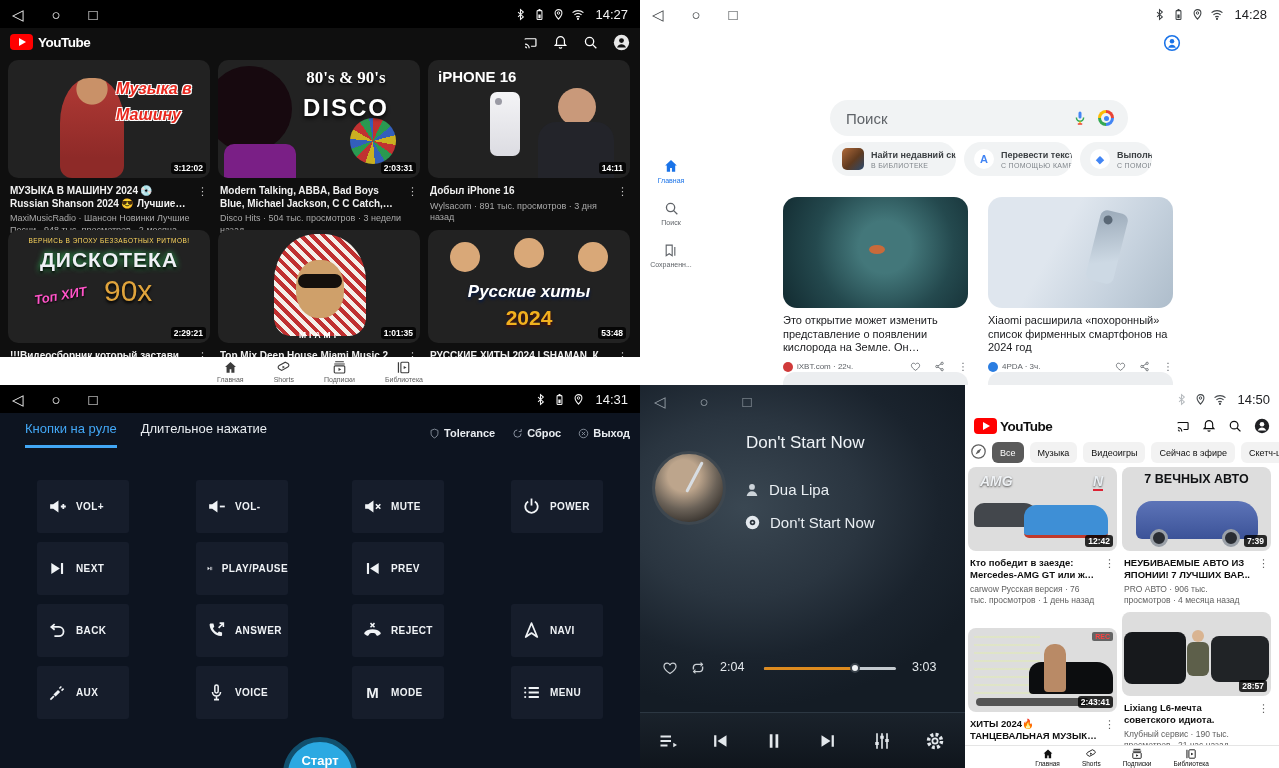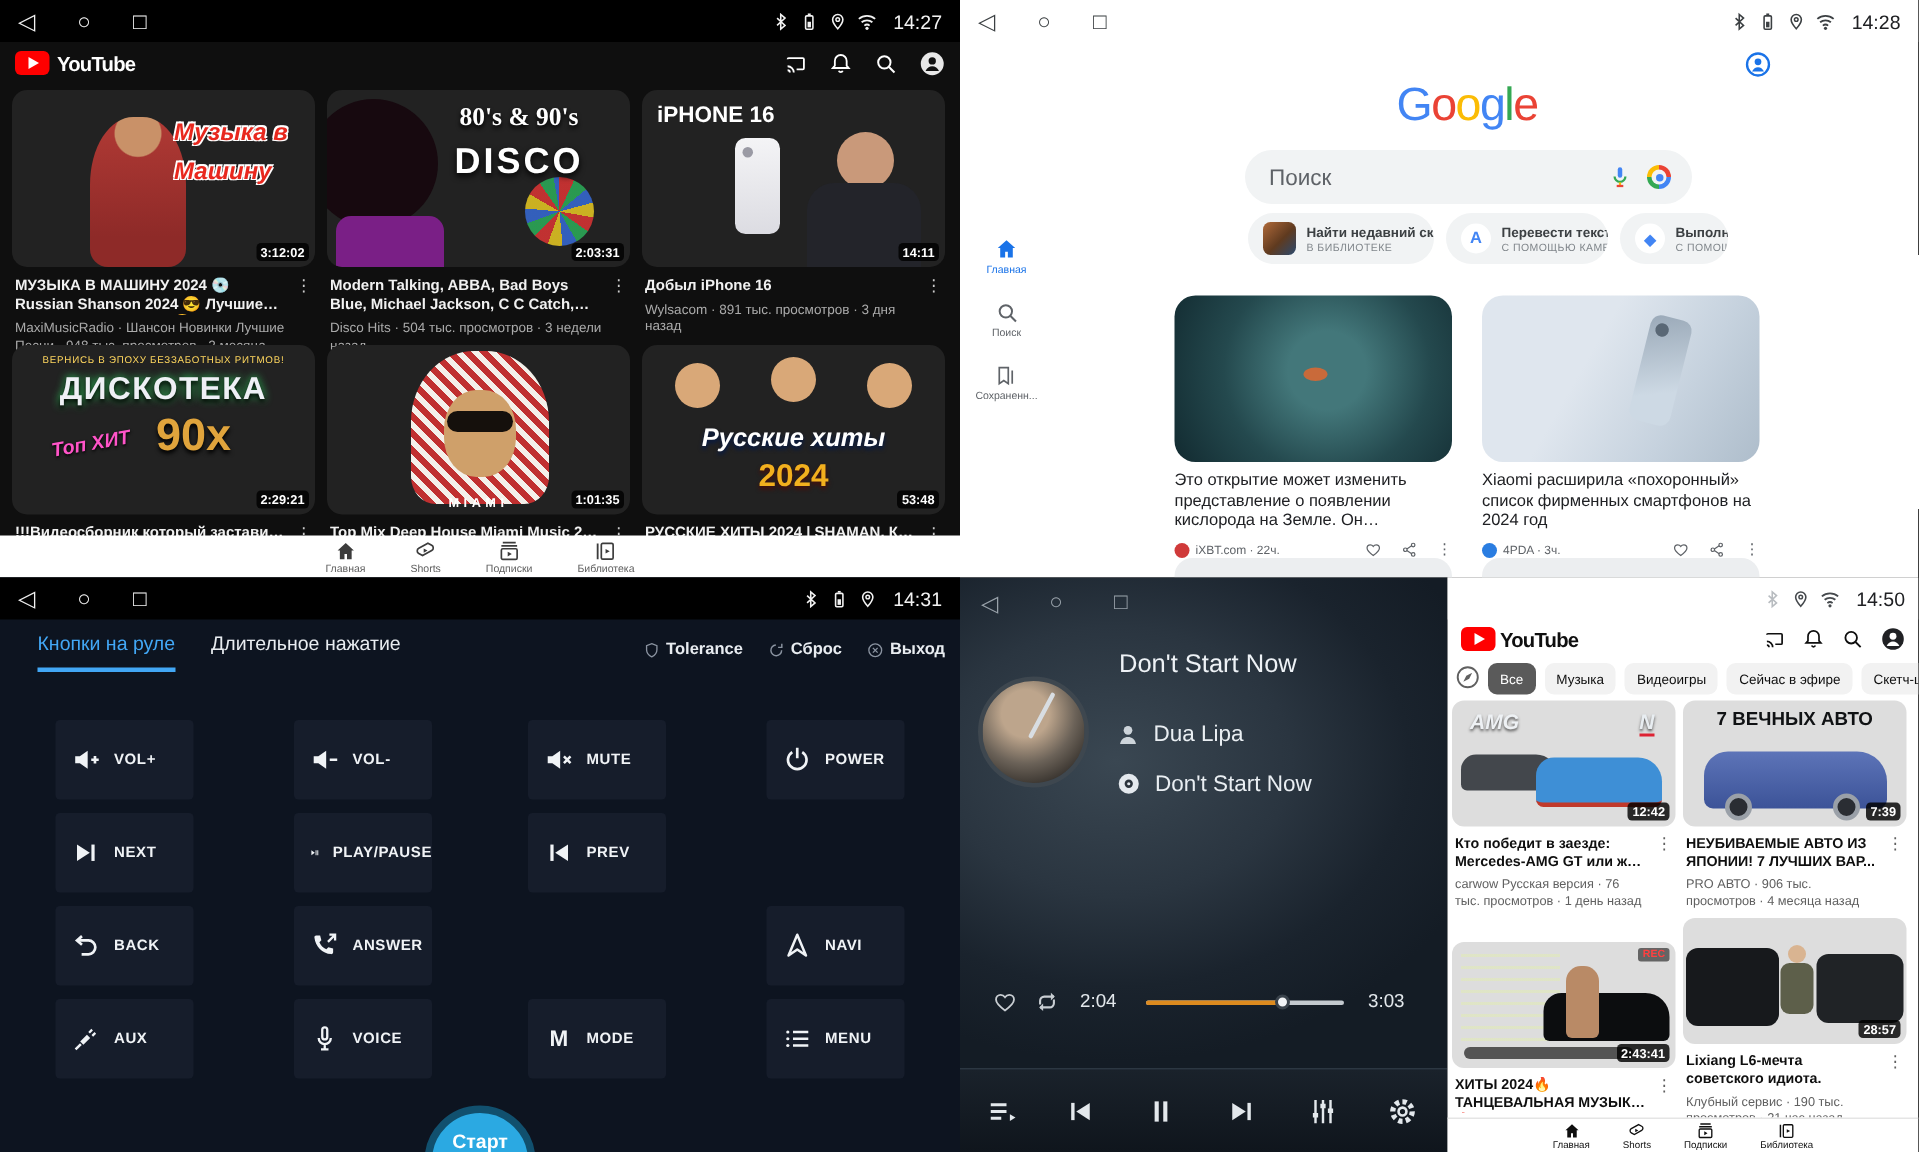--- a/index.html
+++ b/index.html
@@ -57,21 +57,21 @@
   .t12 .a2{position:absolute;left:58px;top:34px;width:140px;text-align:center;color:#fff;font-weight:800;font-size:24px;letter-spacing:2px;text-shadow:0 2px 4px #000;}
   .t13{background:linear-gradient(120deg,#47243f 0%,#2a1228 55%,#1c0c1a 100%);}
   .t13 .a1{position:absolute;left:10px;top:8px;color:#fff;font-weight:800;font-size:15px;}
   .t13 .phone{position:absolute;left:62px;top:32px;width:30px;height:64px;background:linear-gradient(#f4f4f6,#dcdce2);border-radius:7px;}
   .t13 .phone::after{content:"";position:absolute;left:5px;top:6px;width:7px;height:7px;border-radius:50%;background:#9a9aa4;}
   .t13 .head{position:absolute;right:34px;top:28px;width:38px;height:38px;border-radius:50%;background:#c9997a;}
   .t13 .body{position:absolute;right:16px;top:62px;width:76px;height:56px;border-radius:18px 18px 0 0;background:#23242a;}
   .t21{background:radial-gradient(circle at 50% 125%,#2f5d23 0 32%,rgba(0,0,0,0) 33%),linear-gradient(#16260f,#0a120a);}
   .t21 .a0{position:absolute;left:0;top:7px;width:100%;text-align:center;color:#ffd75e;font-size:6.5px;letter-spacing:.5px;}
   .t21 .a1{position:absolute;left:0;top:18px;width:100%;text-align:center;color:#eef0f5;font-weight:800;font-size:21px;letter-spacing:1px;text-shadow:0 2px 3px #000,0 0 6px #3d6;}
-  .t21 .a2{position:absolute;left:96px;top:44px;color:#e0a43c;font-weight:700;font-size:30px;text-shadow:0 2px 3px #000;}
+  .t21 .a2{position:absolute;left:96px;top:44px;color:#e0a43c;font-weight:400;font-size:30px;text-shadow:0 2px 3px #000;}
   .t21 .a3{position:absolute;left:26px;top:58px;color:#ff54c8;font-weight:800;font-style:italic;font-size:13px;transform:rotate(-10deg);text-shadow:0 1px 2px #000;}
   .t22{background:linear-gradient(160deg,#f0c077 0%,#dc9a4e 48%,#b36a2e 100%);}
   .t22 .kef{position:absolute;left:56px;top:4px;width:92px;height:102px;border-radius:46% 46% 18% 18%;
             background:repeating-linear-gradient(45deg,#c03030 0 4px,#f4f0ea 4px 8px);}
   .t22 .face{position:absolute;left:78px;top:30px;width:48px;height:58px;border-radius:45%;background:#cfa06a;}
   .t22 .glass{position:absolute;left:80px;top:44px;width:44px;height:14px;border-radius:7px;background:#15100c;}
   .t22 .a1{position:absolute;left:0;bottom:3px;width:100%;text-align:center;color:#fff;font-size:8.5px;letter-spacing:3px;font-weight:600;}
   .t23{background:linear-gradient(#a8281c 0 30%,#1e3fae 55%,#16308c 100%);}
   .t23 .h{position:absolute;top:12px;width:30px;height:30px;border-radius:50%;background:#d9a878;}
   .t23 .a1{position:absolute;left:0;top:52px;width:100%;text-align:center;color:#fff;font-weight:800;font-style:italic;font-size:17px;text-shadow:0 2px 3px #00184a;}
@@ -555,21 +555,20 @@
       <span class="rl">Поиск</span>
     </span>
     <span class="ri">
       <svg class="ic" width="15" height="15" style="color:#5f6368;">
           <use href="#s-bkm"></use>
         </svg>
       <span class="rl">Сохраненн...</span>
     </span>
   </div>
 
-  <div class="glogo"><span style="color:#4285f4">G</span><span style="color:#ea4335">o</span><span style="color:#fbbc05">o</span><span style="color:#4285f4">g</span><span style="color:#34a853">l</span><span style="color:#ea4335">e</span></div>
 
   <div class="gsearch">
     <input placeholder="Поиск" style="">
     <svg class="ic" width="16" height="16" viewBox="0 0 16 16">
         <rect x="6.5" y="1.5" width="3" height="7" rx="1.5" fill="#4285f4"></rect>
         <path d="M4.4 7.6a3.6 3.6 0 007.2 0" fill="none" stroke="#34a853" stroke-width="1.5"></path>
         <path d="M8 11.6V14" stroke="#fbbc05" stroke-width="1.5"></path>
         <path d="M5.8 14h4.4" stroke="#ea4335" stroke-width="1.5"></path>
       </svg>
     <span class="lens"></span>
@@ -738,20 +737,26 @@
         <use href="#s-undo"></use>
       </svg>
       <span class="kl">BACK</span>
     </div>
   <div class="kb" style="left:196px;top:219px;">
       <svg class="ic" width="19" height="19">
         <use href="#s-ans"></use>
       </svg>
       <span class="kl">ANSWER</span>
     </div>
+  <div class="kb" style="left:352px;top:219px;">
+      <svg class="ic" width="19" height="19">
+        <use href="#s-rej"></use>
+      </svg>
+      <span class="kl">REJECT</span>
+    </div>
   <div class="kb" style="left:511px;top:219px;">
       <svg class="ic" width="19" height="19">
         <use href="#s-navi"></use>
       </svg>
       <span class="kl">NAVI</span>
     </div>
 
   <div class="kb" style="left:37px;top:281px;">
       <svg class="ic" width="19" height="19">
         <use href="#s-aux"></use>

